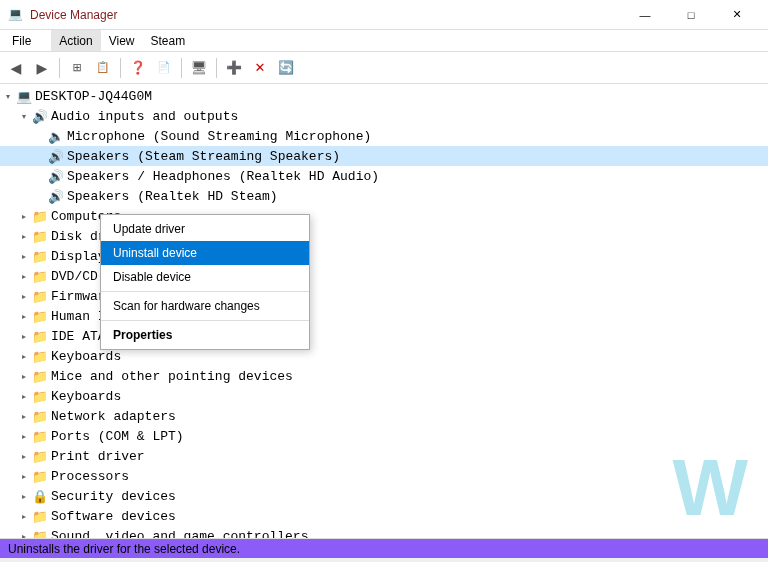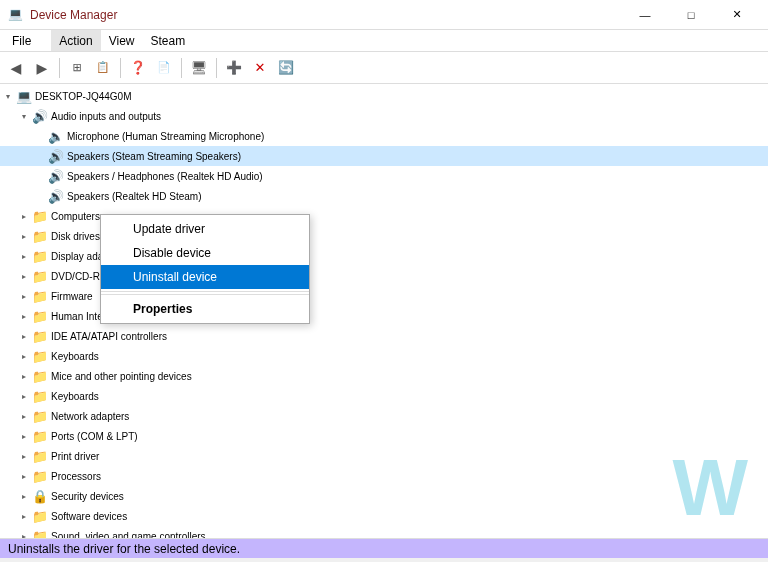--- a/index.html
+++ b/index.html
@@ -139,64 +139,65 @@
       width: 16px;
       height: 16px;
       margin-right: 3px;
       flex-shrink: 0;
       display: inline-flex;
       align-items: center;
       justify-content: center;
       font-size: 13px;
     }
     .tree-label {
-      font-size: 10px;
+      font-size: 13px;
       color: #000;
+      font-family: Liberation Mono, monospace;
     }
 
     
     .tree-panel::-webkit-scrollbar { width: 16px; }
     .tree-panel::-webkit-scrollbar-track { background: #f0f0f0; border-left: 1px solid #ddd; }
     .tree-panel::-webkit-scrollbar-thumb { background: #c0c0c0; border: 3px solid #f0f0f0; border-radius: 0; }
 
     
     .context-menu {
       position: absolute;
       top: 130px;
       left: 100px;
       background: #fff;
       border: 1px solid #aaa;
       box-shadow: 2px 2px 8px rgba(0,0,0,0.2);
       z-index: 100;
       min-width: 210px;
       padding: 2px 0;
     }
     .context-menu-item {
-      padding: 5px 32px;
+      padding: 5px 12px;
       cursor: pointer;
       font-size: 12px;
       color: #000;
     }
     .context-menu-item.highlighted {
       background: #0078d4;
       color: #fff;
     }
     .context-menu-item.bold {
       font-weight: 700;
     }
     .context-menu-sep {
       height: 1px;
       background: #ddd;
       margin: 2px 0;
     }
 
     
     .status-bar {
       height: 20px;
-      background: #c4b5fd;
+      background: #8b5cf6;
       border-top: 1px solid #ddd;
       display: flex;
       align-items: center;
       padding: 0 8px;
       font-size: 12px;
       color: #000;
     }
 
     
     .watermark {
@@ -261,21 +262,21 @@
       <div class="tree-item">
         <span class="tree-indent" style="width: 16px; display: inline-block;"></span>
         <span class="tree-toggle">▾</span>
         <span class="tree-icon" style="font-size: 13px;">🔊</span>
         <span class="tree-label">Audio inputs and outputs</span>
       </div>
       <div class="tree-item">
         <span class="tree-indent" style="width: 32px; display: inline-block;"></span>
         <span class="tree-toggle"></span>
         <span class="tree-icon" style="font-size: 13px;">🔈</span>
-        <span class="tree-label">Microphone (Human Streaming Microphone)</span>
+        <span class="tree-label">Microphone (Sound Streaming Microphone)</span>
       </div>
       <div class="tree-item selected">
         <span class="tree-indent" style="width: 32px; display: inline-block;"></span>
         <span class="tree-toggle"></span>
         <span class="tree-icon" style="font-size: 13px;">🔊</span>
         <span class="tree-label">Speakers (Steam Streaming Speakers)</span>
       </div>
       <div class="tree-item">
         <span class="tree-indent" style="width: 32px; display: inline-block;"></span>
         <span class="tree-toggle"></span>
@@ -387,23 +388,24 @@
       <div class="tree-item">
         <span class="tree-indent" style="width: 16px; display: inline-block;"></span>
         <span class="tree-toggle">▸</span>
         <span class="tree-icon">📁</span>
         <span class="tree-label">Sound, video and game controllers</span>
       </div>
     </div>
 
   <div class="context-menu" id="context-menu">
   <div class="context-menu-item">Update driver</div>
+      <div class="context-menu-item highlighted">Uninstall device</div>
       <div class="context-menu-item">Disable device</div>
-      <div class="context-menu-item highlighted">Uninstall device</div>
       <div class="context-menu-sep"></div>
+      <div class="context-menu-item">Scan for hardware changes</div>
       <div class="context-menu-sep"></div>
       <div class="context-menu-item bold">Properties</div>
     </div>
 
   <div class="watermark">W</div>
 </div>
 
 <div class="status-bar">
   <span>Uninstalls the driver for the selected device.</span>
 </div>

